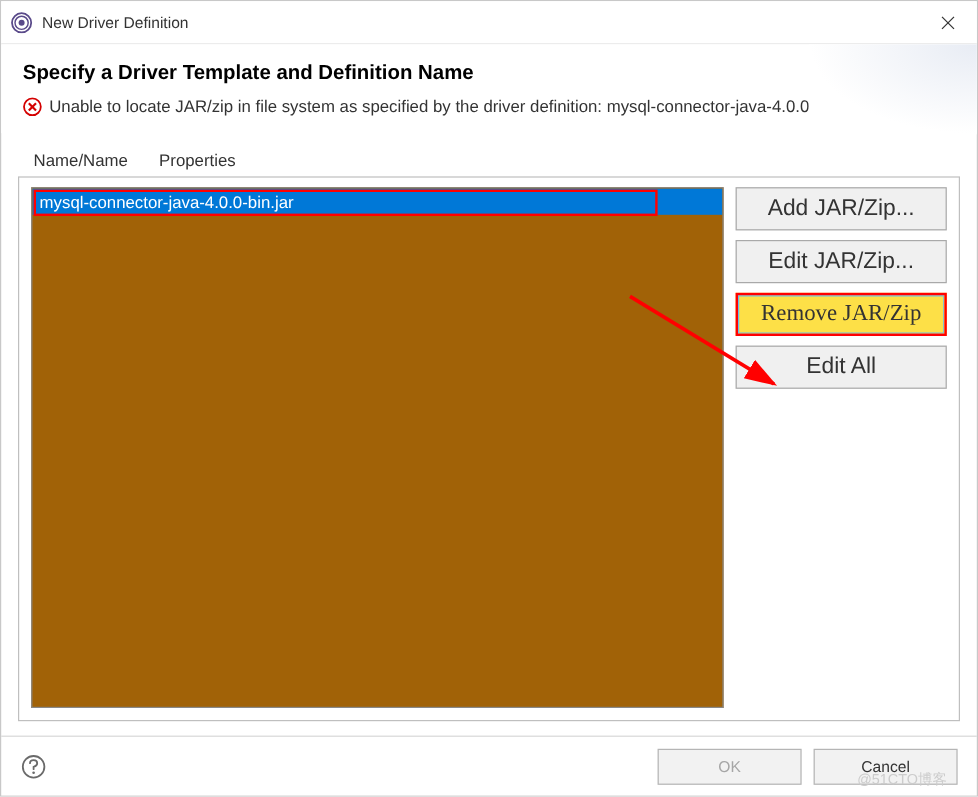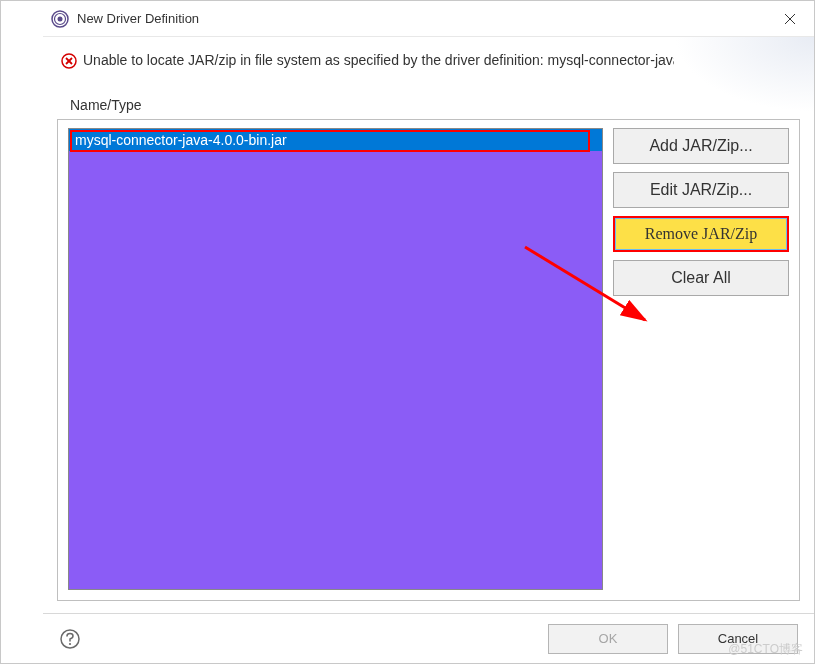--- a/index.html
+++ b/index.html
@@ -12,21 +12,20 @@
       overflow: hidden;
       position: relative;
     }
     .window {
       width: 815px;
       height: 664px;
       border: 1px solid #c8c8c8;
       background: #fff;
       display: flex;
       flex-direction: column;
-      padding-left: 42px;
     }
     .titlebar {
       height: 36px;
       display: flex;
       align-items: center;
       padding: 0 2px 0 8px;
       border-bottom: 1px solid #e8e8e8;
       background: #fff;
     }
     .titlebar-icon {
@@ -124,21 +123,21 @@
       margin-bottom: 2px;
     }
     .files-row {
       display: flex;
       gap: 10px;
       flex: 1;
     }
     .files-list {
       flex: 1;
       border: 1px solid #888;
-      background: #8b5cf6;
+      background: #a16207;
       overflow: auto;
       position: relative;
     }
     .file-item {
       background: #0078d7;
       color: #fff;
       padding: 2px 6px;
       font-size: 14px;
       line-height: 18px;
       white-space: nowrap;
@@ -155,21 +154,21 @@
     .side-buttons {
       display: flex;
       flex-direction: column;
       gap: 8px;
       width: 176px;
     }
     .wbtn {
       height: 36px;
       border: 1px solid #a9a9a9;
       background: #f0f0f0;
-      font-size: 16px;
+      font-size: 19px;
       color: #333;
       display: flex;
       align-items: center;
       justify-content: center;
       cursor: default;
     }
     .wbtn.highlight {
       border: 2px solid #ff0000;
       background: #fde047;
       box-shadow: inset 0 0 0 1px #6bbbee;
@@ -206,21 +205,21 @@
     }
     .arrow-svg {
       position: absolute;
       top: 242px;
       left: 520px;
       pointer-events: none;
     }
     .watermark {
       position: absolute;
       bottom: 6px;
-      right: 12px;
+      right: 26px;
       font-size: 12px;
       color: #ccc;
     }
   </style>
 </head>
 <body>
 
 <div class="window">
   <div class="titlebar">
     <span class="titlebar-icon">
@@ -234,47 +233,49 @@
     <span class="close-btn">
       <svg viewBox="0 0 12 12" width="12" height="12">
         <line x1="1" y1="1" x2="11" y2="11" stroke="#333" stroke-width="1"></line>
         <line x1="11" y1="1" x2="1" y2="11" stroke="#333" stroke-width="1"></line>
       </svg>
     </span>
   </div>
 
   <div class="banner">
     <div class="banner-gradient"></div>
+    <div class="banner-title">Specify a Driver Template and Definition Name</div>
     <div class="banner-msg">
       <span class="error-icon">
         <svg viewBox="0 0 16 16" width="16" height="16">
           <circle cx="8" cy="8" r="7" fill="#fff" stroke="#d40000" stroke-width="1.5"></circle>
           <line x1="5" y1="5" x2="11" y2="11" stroke="#d40000" stroke-width="1.8"></line>
           <line x1="11" y1="5" x2="5" y2="11" stroke="#d40000" stroke-width="1.8"></line>
         </svg>
       </span>
       <span class="banner-msg-text">Unable to locate JAR/zip in file system as specified by the driver definition: mysql-connector-java-4.0.0-bin.jar.</span>
     </div>
   </div>
 
   <div class="tabs-row">
-    <div class="tab">Name/Type</div>
+    <div class="tab">Name/Name</div>
+    <div class="tab">Properties</div>
   </div>
 
   <div class="tab-content-wrap">
     <div class="files-row">
       <div class="files-list">
         <div class="file-item">mysql-connector-java-4.0.0-bin.jar</div>
         <div class="file-item-highlight"></div>
       </div>
       <div class="side-buttons">
         <div class="wbtn">Add JAR/Zip...</div>
         <div class="wbtn">Edit JAR/Zip...</div>
         <div class="wbtn highlight">Remove JAR/Zip</div>
-        <div class="wbtn">Clear All</div>
+        <div class="wbtn">Edit All</div>
       </div>
     </div>
   </div>
 
   <div class="bottom-bar">
     <span class="help-icon">
       <svg viewBox="0 0 22 22" width="22" height="22">
         <circle cx="11" cy="11" r="9" fill="none" stroke="#6a6a6a" stroke-width="1.5"></circle>
         <path d="M 8 8 Q 8 5.5 11 5.5 Q 14 5.5 14 8 Q 14 10 11 11 L 11 13" fill="none" stroke="#6a6a6a" stroke-width="1.5" stroke-linecap="round"></path>
         <circle cx="11" cy="16" r="1.1" fill="#6a6a6a"></circle>

